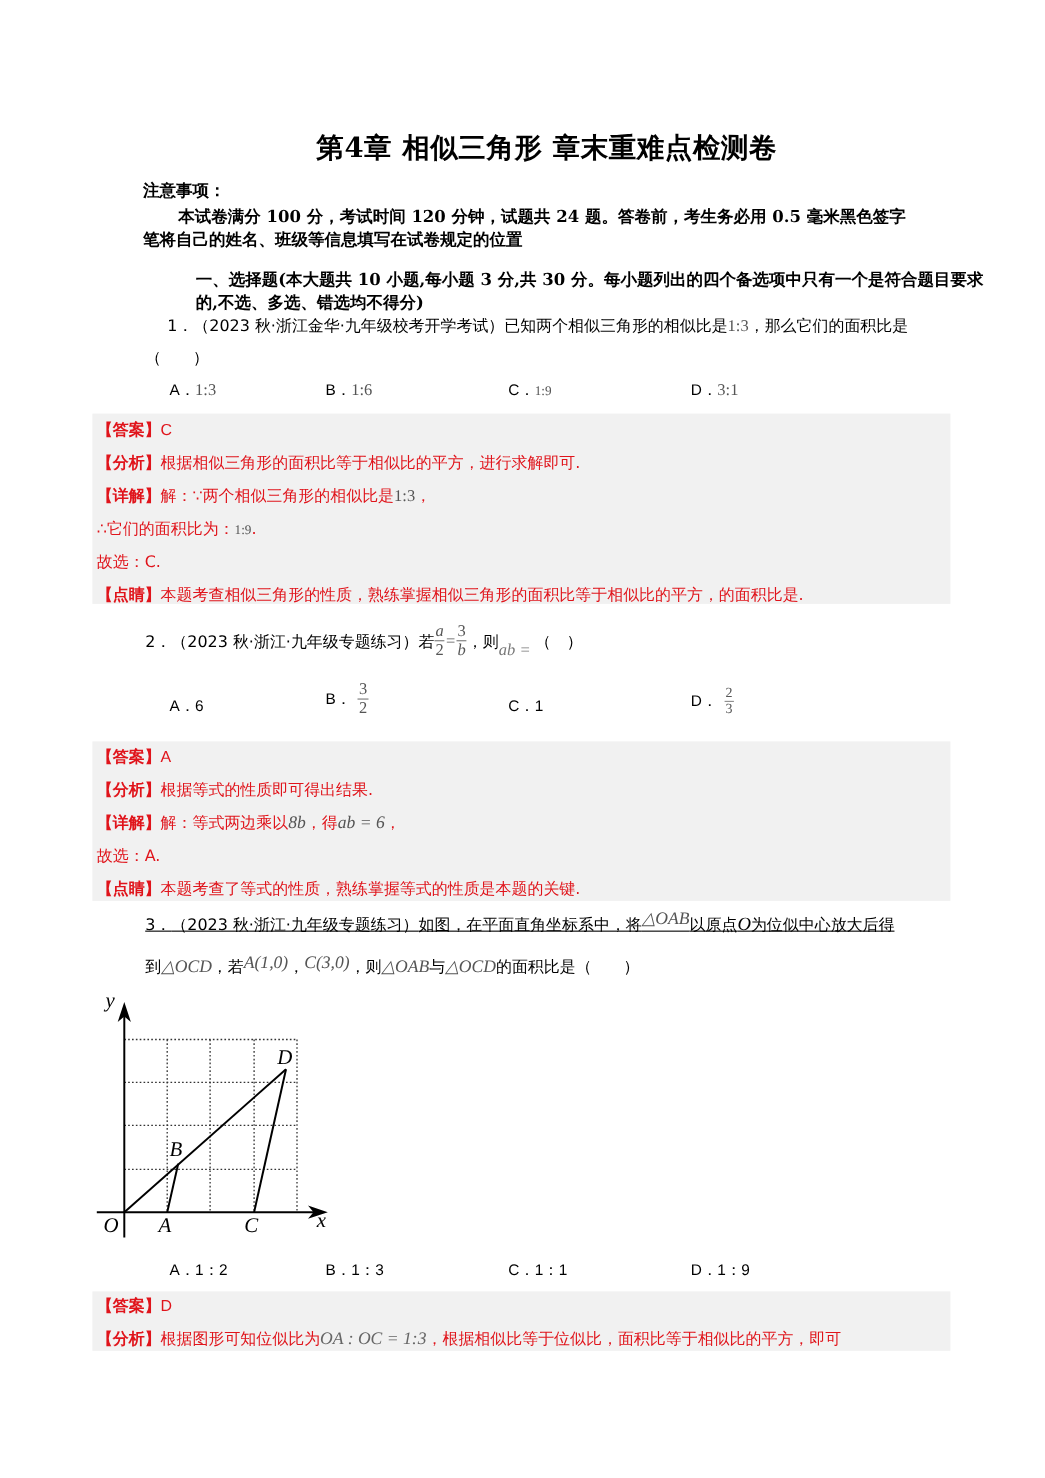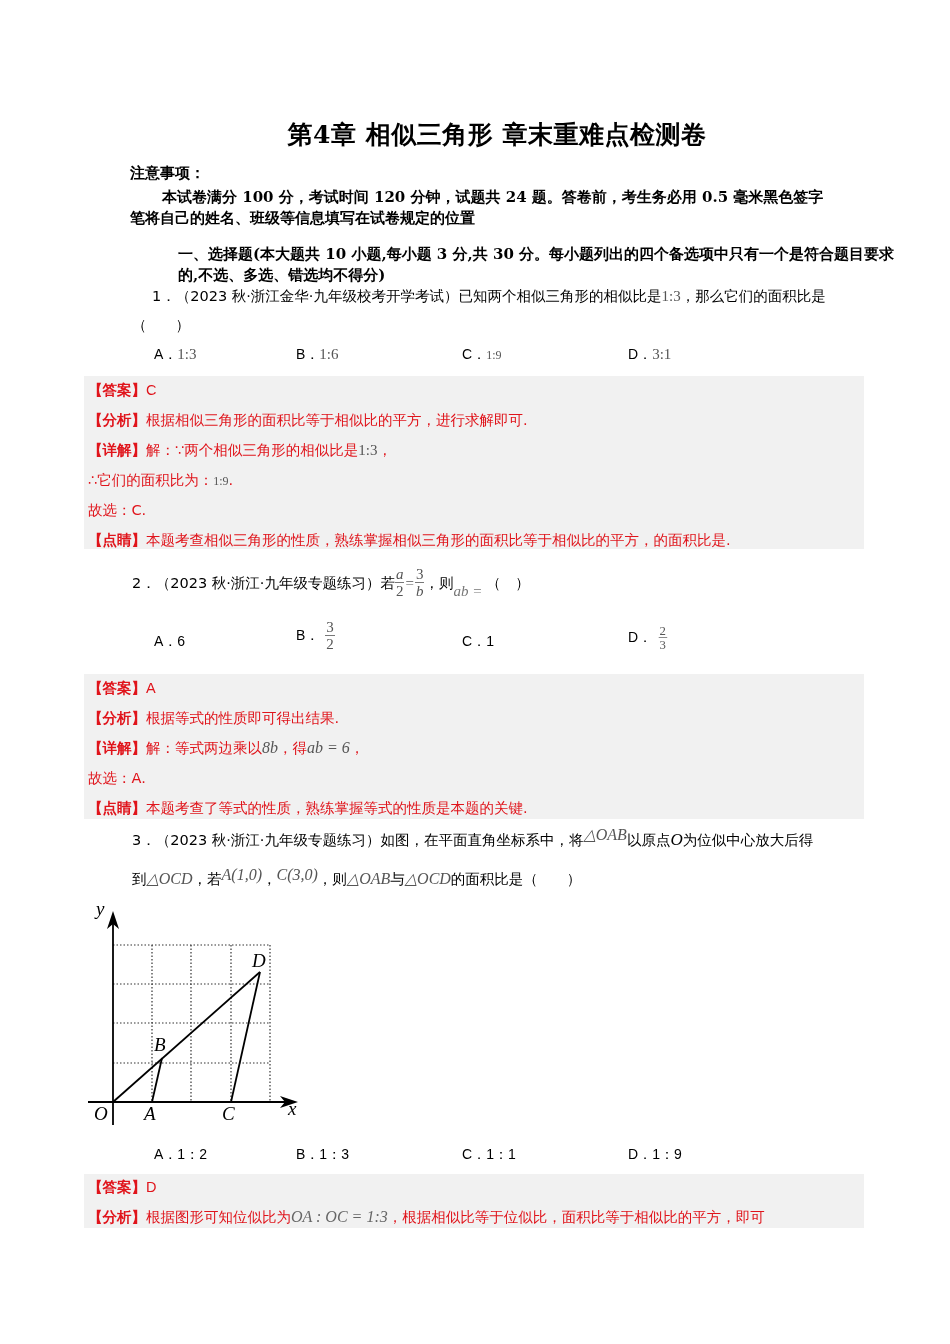--- a/index.html
+++ b/index.html
@@ -91,21 +91,21 @@
     </span>
   </div>
 
 <div class="sol-box" style="top:674px; height:145px;"></div>
 <div class="sol-line" style="top:679px;"><span class="bracket">【答案】</span><span style="font-family:'Liberation Sans',sans-serif">A</span></div>
 <div class="sol-line" style="top:709px;"><span class="bracket">【分析】</span><span>根据等式的性质即可得出结果.</span></div>
 <div class="sol-line" style="top:739px;"><span class="bracket">【详解】</span><span>解：等式两边乘以</span><span class="math-i">8b</span><span>，得</span><span class="math-i">ab = 6</span><span>，</span></div>
 <div class="sol-line" style="top:769px;">故选：A.</div>
 <div class="sol-line" style="top:799px;"><span class="bracket">【点睛】</span><span>本题考查了等式的性质，熟练掌握等式的性质是本题的关键.</span></div>
 
-<div class="abs q" style="left:88px; top:830px;">
+<div class="abs q" style="left:88px; top:830px;text-decoration:underline;">
   <span>3．</span><span>（2023 秋·浙江·九年级专题练习）</span><span>如图，在平面直角坐标系中，将</span><span class="math-i" style="position:relative; top:-5px;">△OAB</span><span>以原点</span><span class="math-i" style="color:#000; font-size:17px;">O</span><span>为位似中心放大后得</span>
 </div>
 <div class="abs q" style="left:88px; top:869px;">
   <span>到</span><span class="math-i">△OCD</span><span>，若</span><span class="math-i" style="position:relative; top:-4px;">A(1,0)</span><span>，</span><span class="math-i" style="position:relative; top:-4px;">C(3,0)</span><span>，则</span><span class="math-i">△OAB</span><span>与</span><span class="math-i">△OCD</span><span>的面积比是（　　）</span>
 </div>
 
 <svg class="figure" viewBox="0 0 230 240" width="230" height="240">
   <g stroke="#333" stroke-width="1.2" stroke-dasharray="1.5,2" fill="none">
     <line x1="31" y1="50" x2="188" y2="50"></line>
     <line x1="31" y1="89" x2="188" y2="89"></line>

